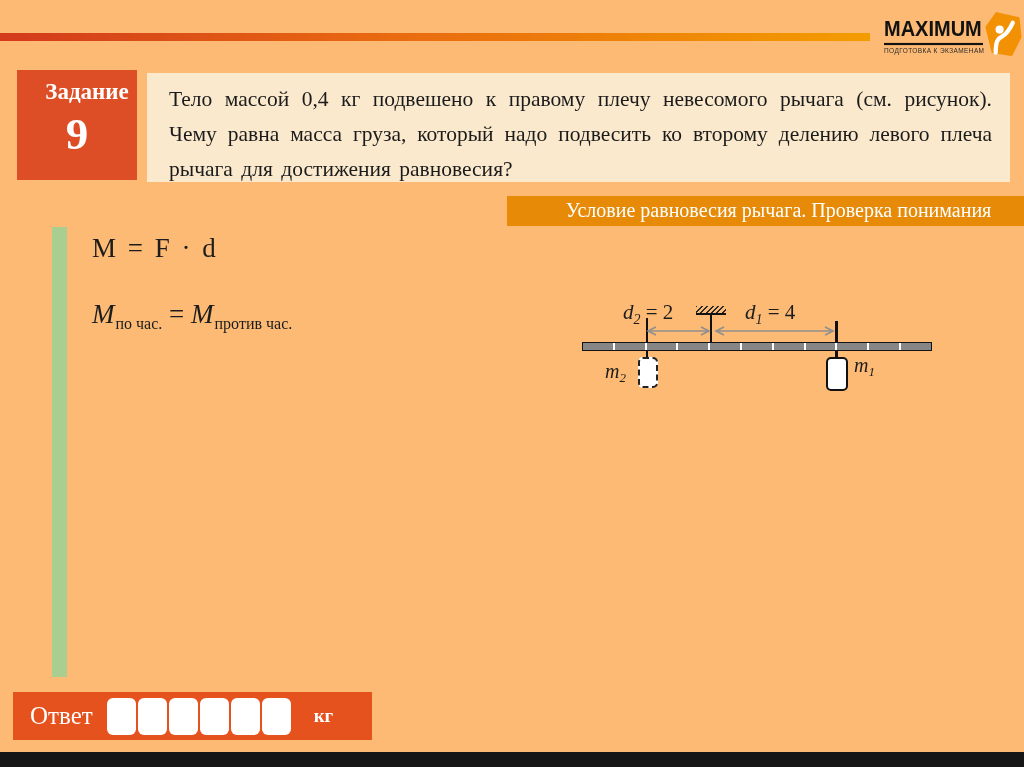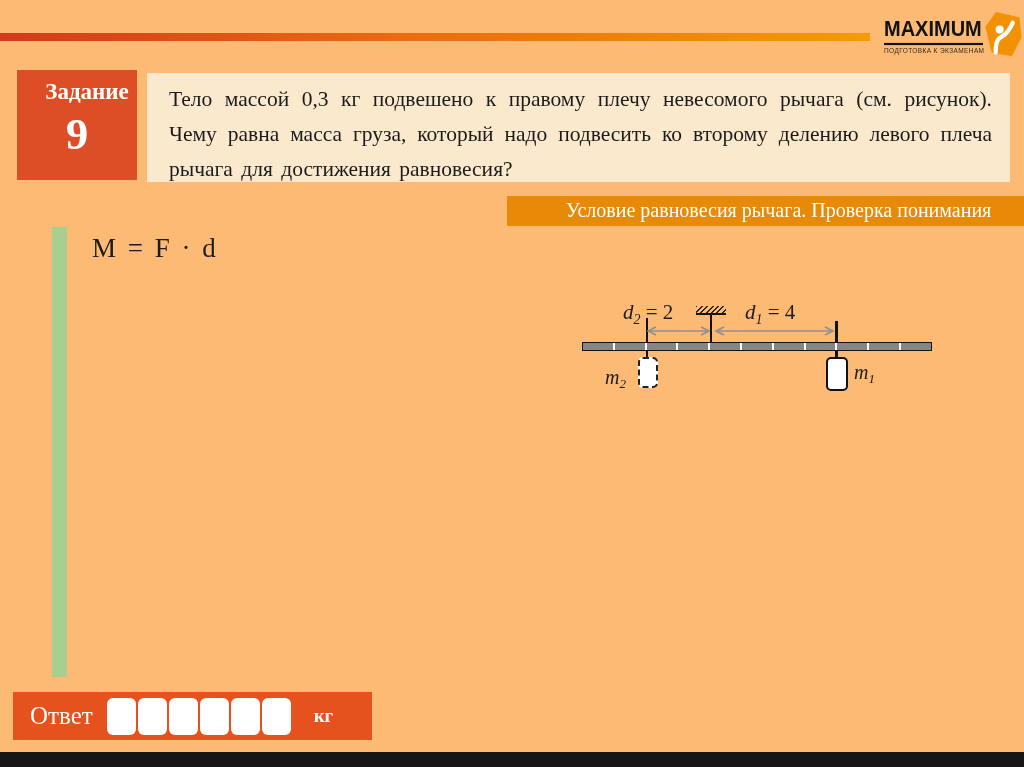--- a/index.html
+++ b/index.html
@@ -76,22 +76,22 @@
   .dsub { font-size:14px; font-style:italic; vertical-align:-5px; }
   .weight-box-dashed {
     position:absolute; left:63px; top:59px; width:20px; height:31px;
     border:2px dashed #222; border-radius:5px; background:#ffffff;
   }
   .weight-box-solid {
     position:absolute; left:251px; top:59px; width:22px; height:34px;
     border:2.5px solid #111; border-radius:5px; background:#ffffff;
   }
   .mlabel { position:absolute; font-size:20px; font-style:italic; color:#1c1c1c; white-space:nowrap; }
-  .mlabel-m2 { left:30px; top:68px; }
-  .mlabel-m1 { left:279px; top:63px; }
+  .mlabel-m2 { left:30px; top:62px; }
+  .mlabel-m1 { left:279px; top:56px; }
   .msub { font-size:13px; vertical-align:-4px; }
 
   
   .answer-bar {
     position:absolute; left:13px; top:692px; width:359px; height:48px;
     background:#e5521d; display:flex; align-items:center;
   }
   .answer-label { color:#ffffff; font-size:25px; font-weight:normal; margin-left:17px; }
   .answer-cells { display:flex; gap:2px; margin-left:14px; }
   .answer-cell { width:29px; height:37px; background:#ffffff; border-radius:6px; }
@@ -119,29 +119,32 @@
       </svg>
     </div>
   </div>
 
   <div class="task-box">
     <span class="task-label">Задание</span>
     <span class="task-number">9</span>
   </div>
 
   <div class="problem-box">
-    <div class="problem-text">Тело массой 0,3 кг подвешено к правому плечу невесомого рычага (см. рисунок). Чему равна масса груза, который надо подвесить ко второму делению левого плеча рычага для достижения равновесия?</div>
+    <div class="problem-text">Тело массой 0,4 кг подвешено к правому плечу невесомого рычага (см. рисунок). Чему равна масса груза, который надо подвесить ко второму делению левого плеча рычага для достижения равновесия?</div>
   </div>
 
   <div class="banner">Условие равновесия рычага. Проверка понимания</div>
 
   <div class="green-bar"></div>
 
   <div class="formula formula-1">M = F · d</div>
 
+  <div class="formula formula-2">
+    <span class="it">M</span><span class="fsub">по час.</span><span> = </span><span class="it">M</span><span class="fsub">против час.</span>
+  </div>
 
   <div class="diagram">
     <div class="dlabel dlabel-d2"><span class="it">d</span><span class="dsub">2</span><span> = 2</span></div>
     <div class="dlabel dlabel-d1"><span class="it">d</span><span class="dsub">1</span><span> = 4</span></div>
 
     <div class="pivot-hatch"></div>
     <div class="pivot-line"></div>
     <div class="m2-line"></div>
     <div class="m1-line"></div>
 

